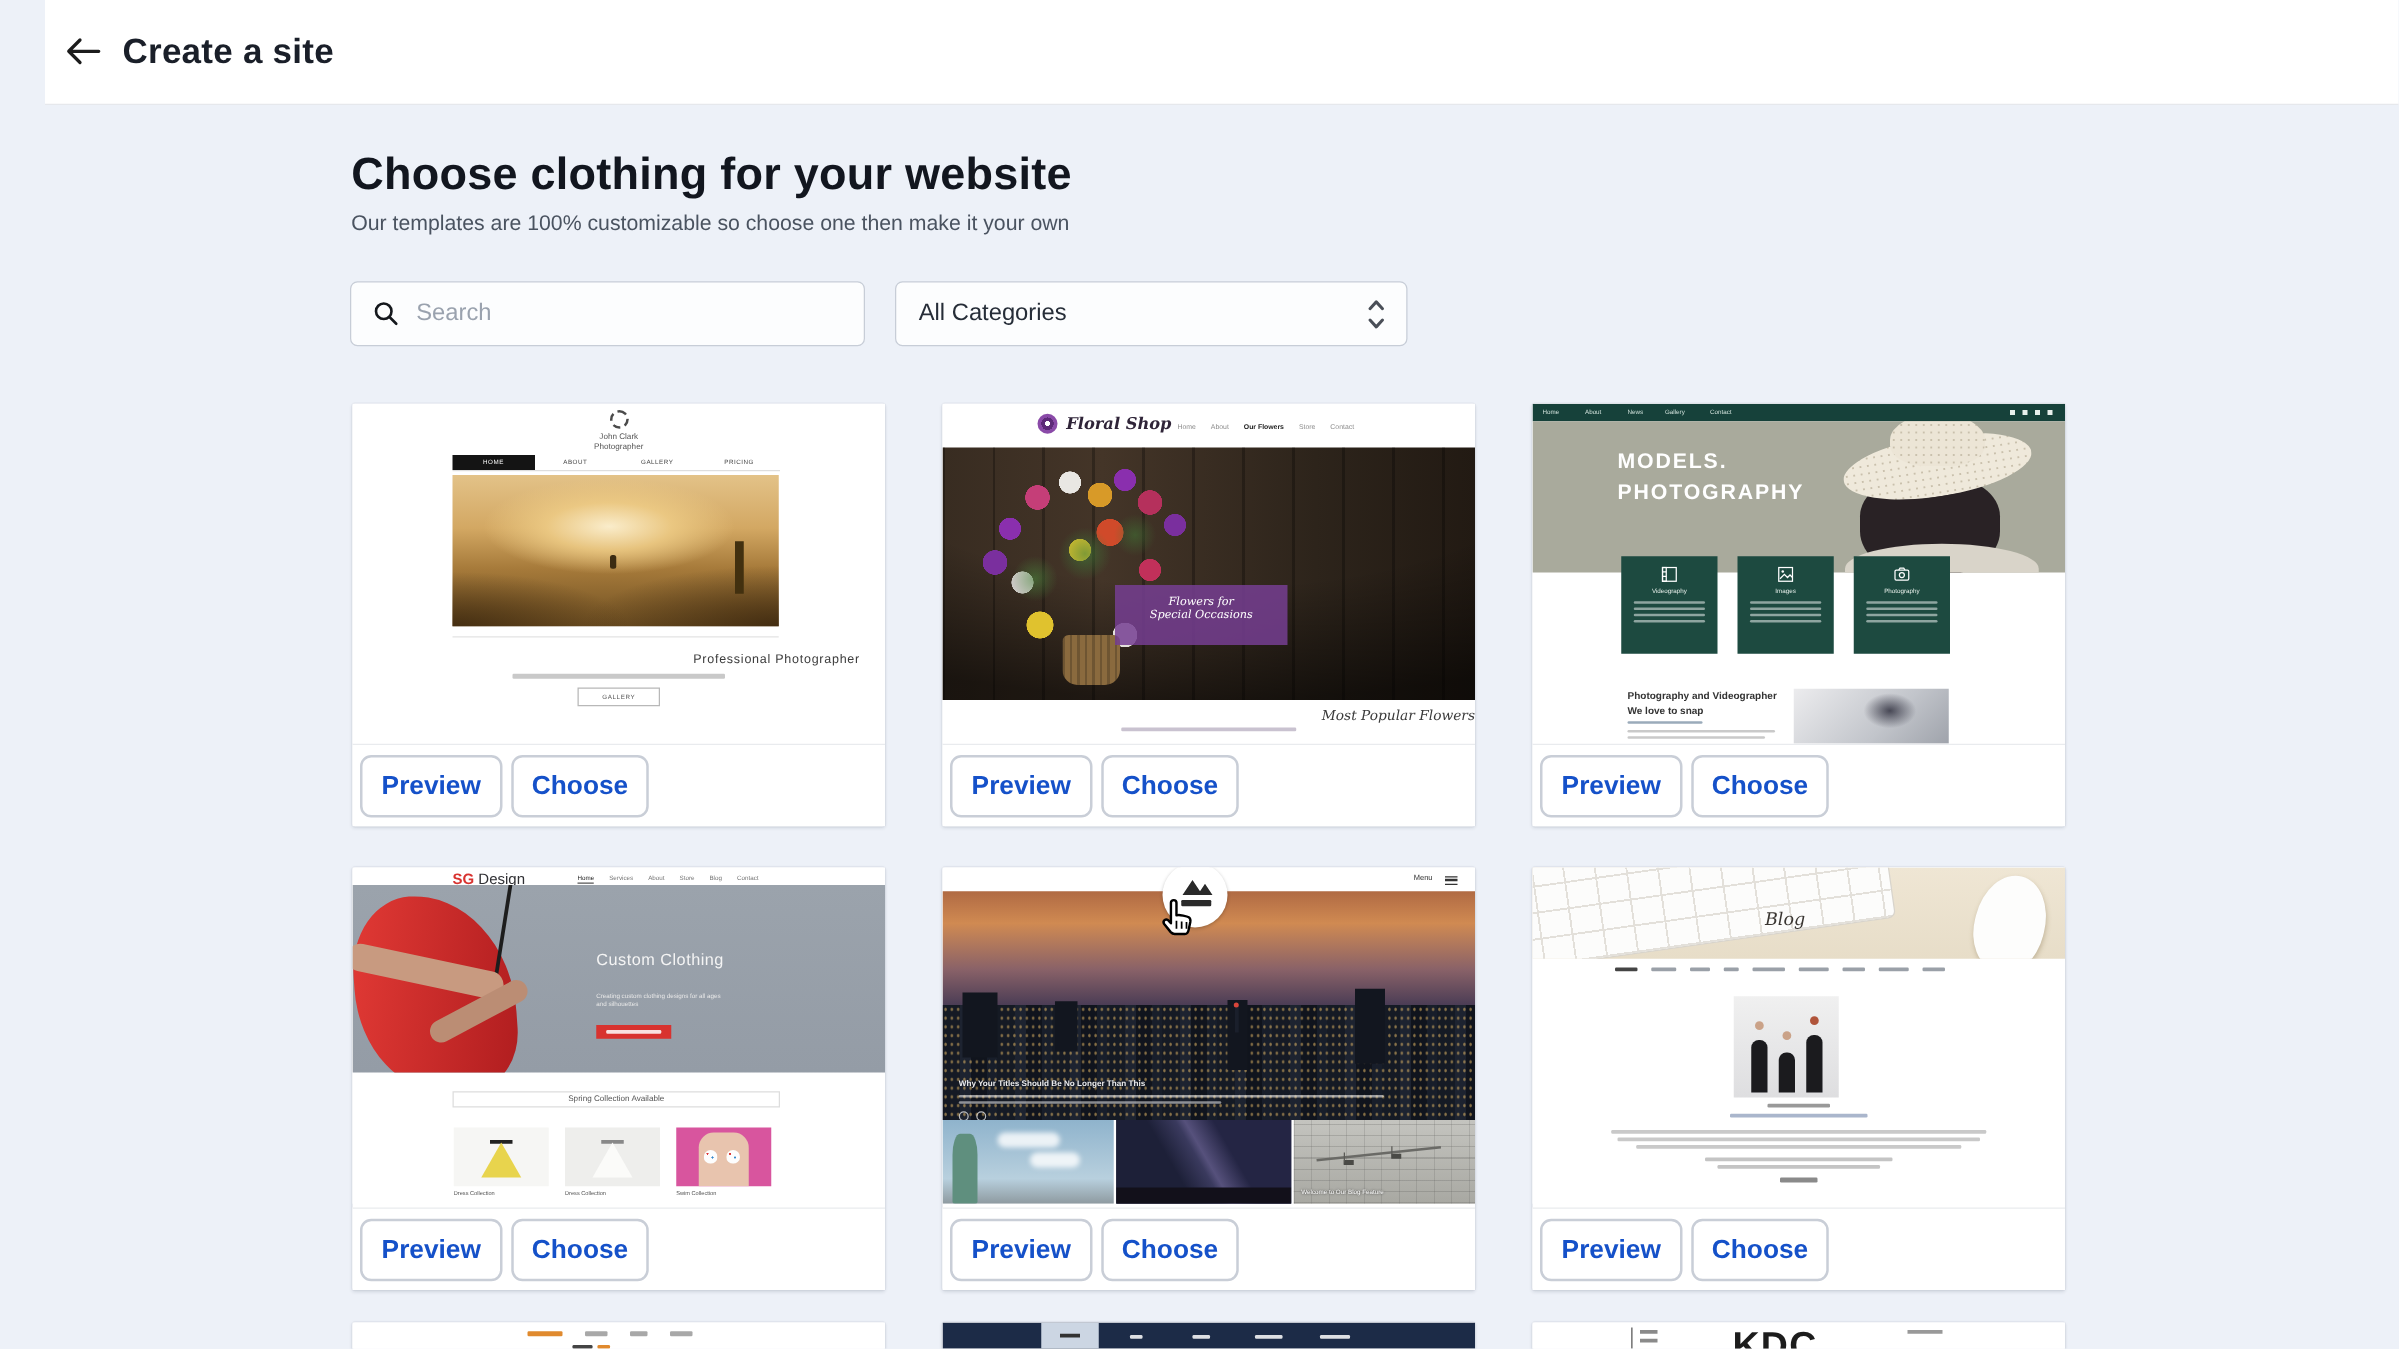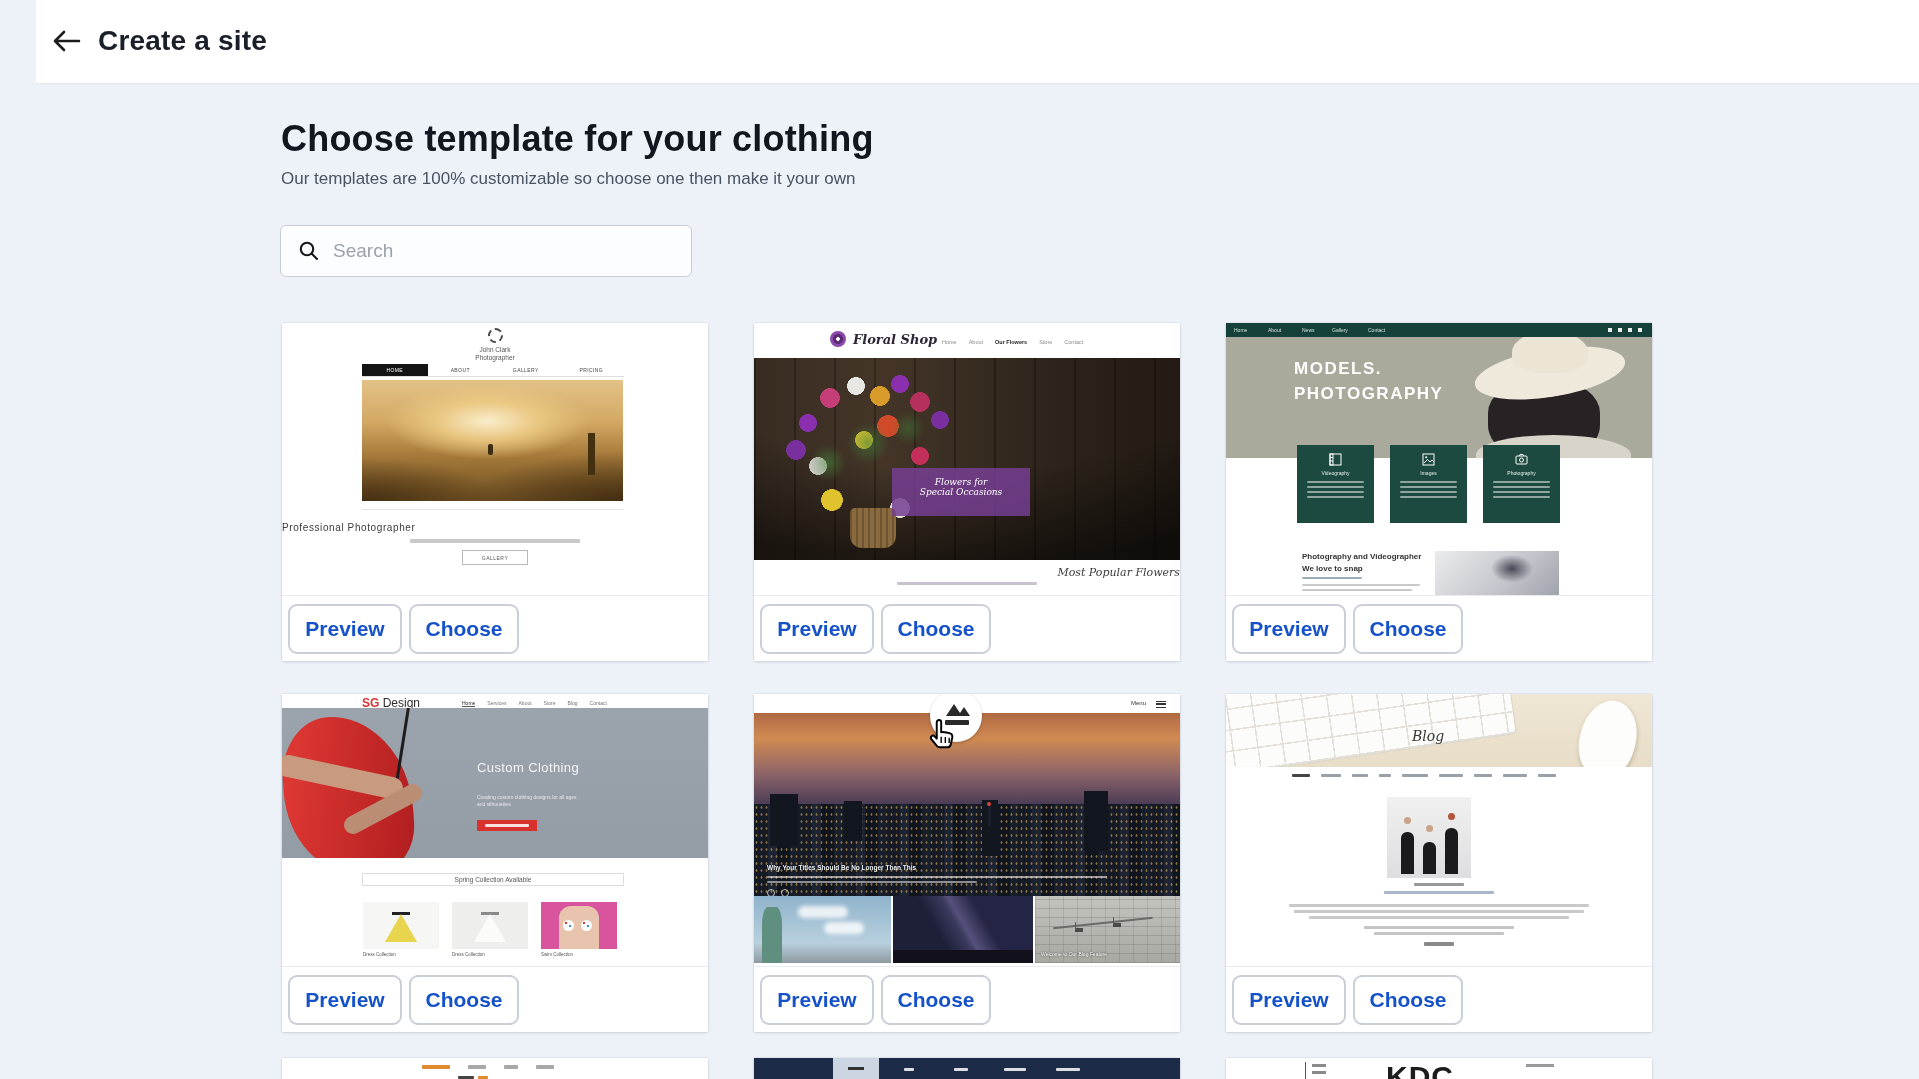--- a/index.html
+++ b/index.html
@@ -47,21 +47,21 @@
   .t1-nav span:first-child { background:#141414; color:#fff; }
   .t1-hero { position:absolute; left:80px; top:57px; width:261px; height:121px; overflow:hidden;
     background:
       radial-gradient(55% 45% at 48% 34%, rgba(252,240,208,.95) 0%, rgba(238,204,134,.85) 35%, rgba(238,204,134,0) 70%),
       radial-gradient(120% 80% at 0% 100%, rgba(58,38,14,.78) 0%, rgba(58,38,14,0) 45%),
       radial-gradient(120% 80% at 100% 100%, rgba(58,38,14,.82) 0%, rgba(58,38,14,0) 50%),
       linear-gradient(180deg,#e3c288 0%,#d3a863 35%,#a67a3a 62%,#6e4f22 100%); }
   .t1-post { position:absolute; right:28px; bottom:26px; width:7px; height:42px; background:#42300f; }
   .t1-man { position:absolute; left:126px; bottom:46px; width:5px; height:11px; background:#3c2c12; border-radius:2px; }
   .t1-div { position:absolute; left:80px; top:186px; width:261px; height:1px; background:#e4e4e4; }
-  .t1-head { position:absolute; left:0; top:199px; width:406px; text-align:left; font-size:10px; color:#3c3c3c; letter-spacing:.6px; }
+  .t1-head { position:absolute; left:0; top:199px; width:406px; text-align:right; font-size:10px; color:#3c3c3c; letter-spacing:.6px; }
   .t1-cta { position:absolute; left:180px; top:227px; width:66px; height:15px; border:1px solid #b8b8b8; font-size:5px; color:#555; text-align:center; line-height:14px; letter-spacing:.5px; background:#fff; }
 
   
   .t2-flower { position:absolute; left:76px; top:8px; width:16px; height:16px; border-radius:50%;
     background:radial-gradient(circle,#fff 0 2px,#5d2a78 2px 5px,#8a4aa8 5px 8px); }
   .t2-brand { position:absolute; left:99px; top:9px; font-size:13px; font-weight:bold; font-style:italic; font-family:"DejaVu Serif",serif; color:#2f2438; }
   .t2-nav { position:absolute; left:188px; top:16px; width:190px; display:flex; gap:12px; }
   .t2-nav span { font-size:5.5px; color:#8a8a8a; }
   .t2-nav span.on { color:#1d1d1d; font-weight:bold; }
   .t2-hero { position:absolute; left:0; top:35px; width:426px; height:202px; overflow:hidden;
@@ -209,31 +209,40 @@
     <button class="backbtn">
       <span>
         <svg width="34" height="30" viewBox="0 0 34 30">
             <path d="M15 6 L6 15 L15 24 M7 15 H30" fill="none" stroke="#1c1c1c" stroke-width="2.6" stroke-linecap="round" stroke-linejoin="round"></path>
           </svg>
       </span>
     </button>
     <div class="apptitle">Create a site</div>
   </div>
 
-  <div class="h1">Choose template for your clothing</div>
+  <div class="h1">Choose clothing for your website</div>
   <div class="sub">Our templates are 100% customizable so choose one then make it your own</div>
 
   <div class="search">
     <span class="mag">
       <svg width="24" height="24" viewBox="0 0 24 24">
           <circle cx="10" cy="10" r="6.2" fill="none" stroke="#15181d" stroke-width="2.1"></circle>
           <path d="M14.8 14.8 L20 20" stroke="#15181d" stroke-width="2.1" stroke-linecap="round"></path>
         </svg>
     </span>
     <input type="text" placeholder="Search" style="">
+  </div>
+  <div class="select">
+    <div class="val">All Categories</div>
+    <span class="chev">
+      <svg width="20" height="30" viewBox="0 0 20 30">
+          <path d="M5 10 L10 4.5 L15 10" fill="none" stroke="#4a4f58" stroke-width="2.4" stroke-linecap="round" stroke-linejoin="round"></path>
+          <path d="M5 19 L10 24.5 L15 19" fill="none" stroke="#4a4f58" stroke-width="2.4" stroke-linecap="round" stroke-linejoin="round"></path>
+        </svg>
+    </span>
   </div>
 
   <div class="card" style="left:282px;top:323px;">
     <div class="thumb">
       <div class="t1-logo"></div>
       <div class="t1-name">John Clark</div>
       <div class="t1-role">Photographer</div>
       <div class="t1-nav">
         <span>HOME</span>
         <span>ABOUT</span>

